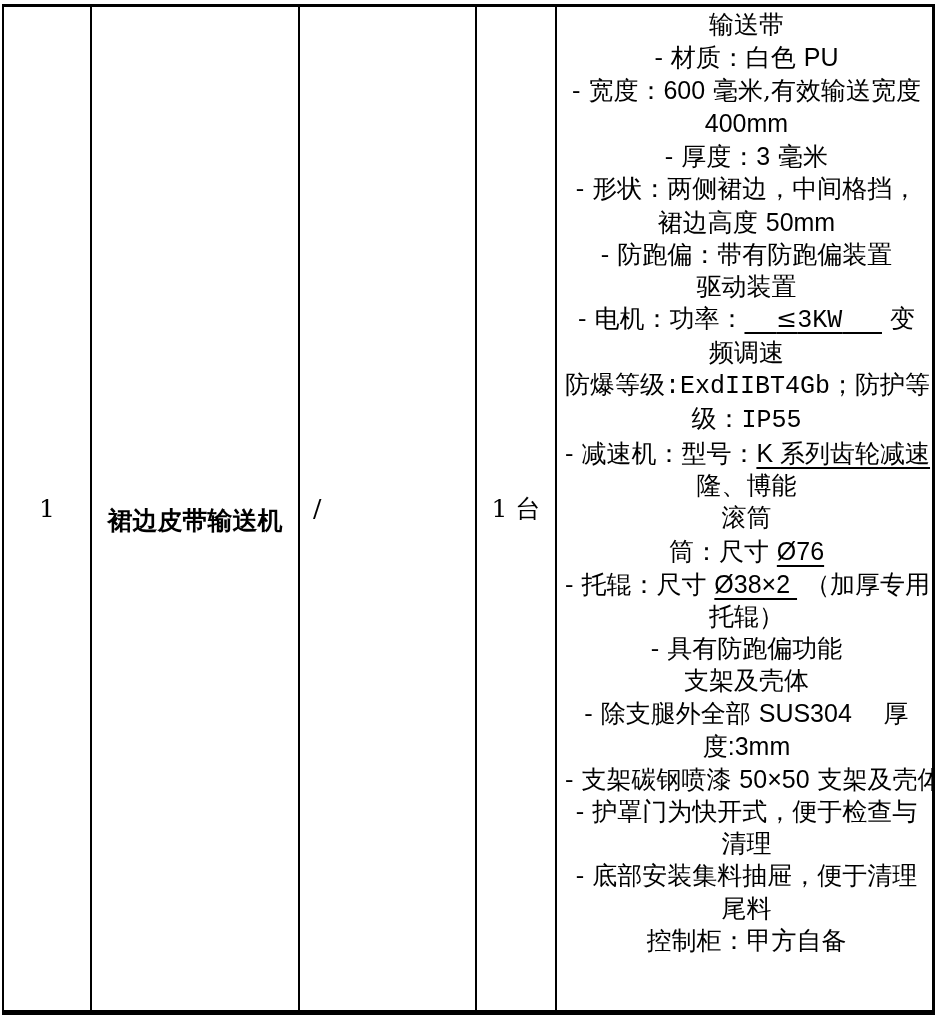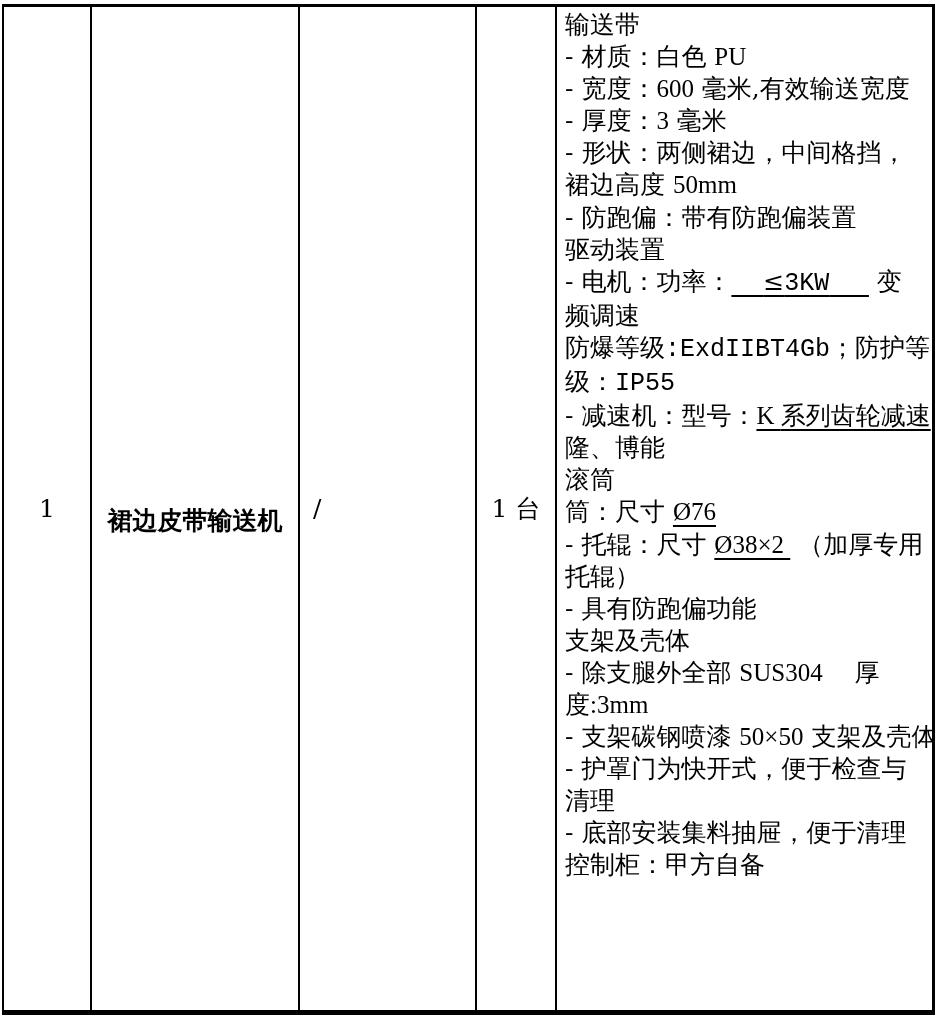--- a/index.html
+++ b/index.html
@@ -29,20 +29,21 @@
     border-left-width: 2px;
     border-right-width: 3px;
     border-bottom-width: 5px;
     display: flex;
     flex-direction: row;
   }
   .cell {
     box-sizing: border-box;
     border-right: 2px solid #000000;
     font-size: 25px;
+    text-align: center;
   }
   .cell:last-child { border-right: none; }
   .cell-serial {
     width: 88px;
     display: flex;
     align-items: center;
     justify-content: center;
   }
   .cell-name {
     width: 208px;
@@ -78,21 +79,21 @@
     line-height: 32.1px;
     white-space: nowrap;
     font-size: 25px;
   }
   .seg-u {
     text-decoration: underline;
     text-decoration-thickness: 2px;
     text-underline-offset: 5px;
   }
   .f-s {
-    font-family: Liberation Serif, serif;
+    font-family: Liberation Sans, sans-serif;
   }
   .f-m {
     font-family: "Liberation Mono", "DejaVu Sans Mono", monospace;
   }
 </style>
 </head>
 <body>
 
 <div class="page">
   <div class="spec-table">
@@ -105,20 +106,21 @@
     <div class="cell cell-model">
       <span>/</span>
     </div>
     <div class="cell cell-qty">
       <span>1 台</span>
     </div>
     <div class="cell cell-spec">
         <div class="spec-line"><span>输送带</span></div>
         <div class="spec-line"><span>- 材质：白色 </span><span class="f-s">PU</span></div>
         <div class="spec-line"><span>- 宽度：</span><span class="f-s">600</span><span> 毫米,有效输送宽度</span></div>
+        <div class="spec-line"><span class="f-s">400mm</span></div>
         <div class="spec-line"><span>- 厚度：</span><span class="f-s">3</span><span> 毫米</span></div>
         <div class="spec-line"><span>- 形状：两侧裙边，中间格挡，</span></div>
         <div class="spec-line"><span>裙边高度 </span><span class="f-s">50mm</span></div>
         <div class="spec-line"><span>- 防跑偏：带有防跑偏装置</span></div>
         <div class="spec-line"><span>驱动装置</span></div>
         <div class="spec-line"><span>- 电机：功率：</span><span class="seg-u">&nbsp;&nbsp;&nbsp;&nbsp;</span><span class="seg-u">≤</span><span class="seg-u f-m">3KW</span><span class="seg-u">&nbsp;&nbsp;&nbsp;&nbsp;&nbsp;</span><span> 变</span></div>
         <div class="spec-line"><span>频调速</span></div>
         <div class="spec-line"><span>防爆等级</span><span class="f-m">:ExdIIBT4Gb</span><span>；防护等</span></div>
         <div class="spec-line"><span>级：</span><span class="f-m">IP55</span></div>
         <div class="spec-line"><span>- 减速机：型号：</span><span class="seg-u f-s">K </span><span class="seg-u">系列齿轮减速</span></div>
@@ -128,16 +130,17 @@
         <div class="spec-line"><span>- 托辊：尺寸 </span><span class="seg-u f-s">Ø38×2&nbsp;</span><span> （加厚专用</span></div>
         <div class="spec-line"><span>托辊）</span></div>
         <div class="spec-line"><span>- 具有防跑偏功能</span></div>
         <div class="spec-line"><span>支架及壳体</span></div>
         <div class="spec-line"><span>- 除支腿外全部 </span><span class="f-s">SUS304</span><span>&nbsp;&nbsp;&nbsp;&nbsp;厚</span></div>
         <div class="spec-line"><span>度</span><span class="f-s">:3mm</span></div>
         <div class="spec-line"><span>- 支架碳钢喷漆 </span><span class="f-s">50×50</span><span> 支架及壳体</span></div>
         <div class="spec-line"><span>- 护罩门为快开式，便于检查与</span></div>
         <div class="spec-line"><span>清理</span></div>
         <div class="spec-line"><span>- 底部安装集料抽屉，便于清理</span></div>
+        <div class="spec-line"><span>尾料</span></div>
         <div class="spec-line"><span>控制柜：甲方自备</span></div>
       </div>
   </div>
 </div>
 
 </body></html>

